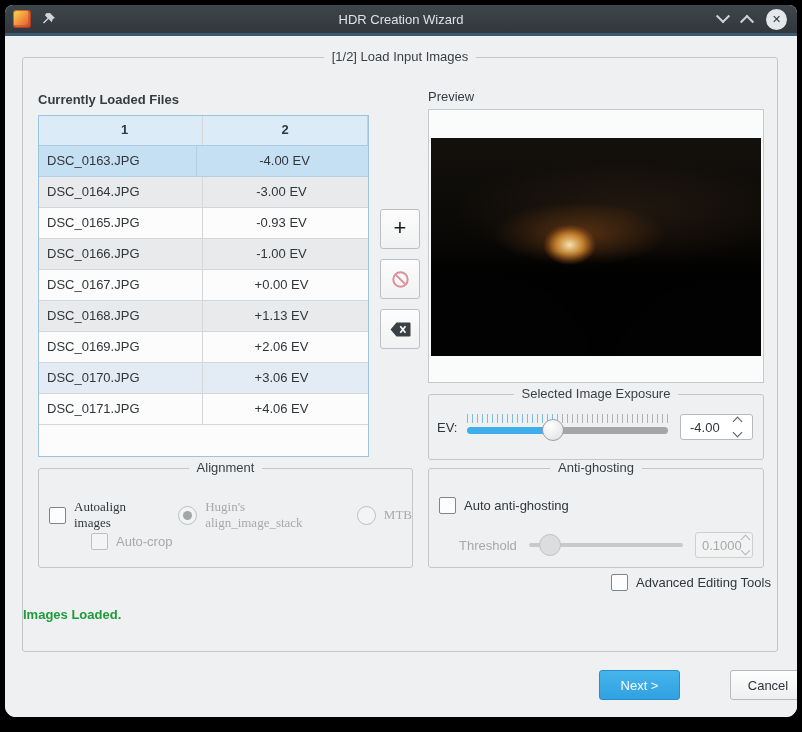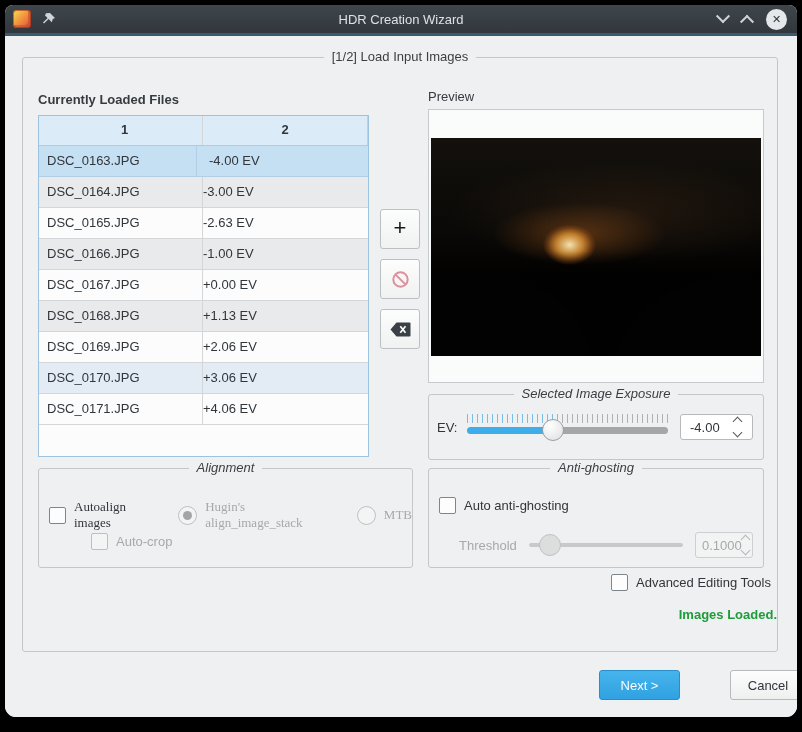--- a/index.html
+++ b/index.html
@@ -29,21 +29,21 @@
   .main-box > .box-title span{background:#eff0f1;padding:0 8px;color:#3a3f44;}
   .section-label{position:absolute;color:#363b40;}
   
   .ftable{position:absolute;left:15px;top:57px;width:331px;height:342px;
     border:1px solid #9dc3de;background:#fcfcfc;box-sizing:border-box;}
   .trow{display:flex;height:30px;line-height:29px;border-bottom:1px solid #d4d6d7;}
   .thead{height:29px;line-height:28px;background:#dcebf8;border-bottom:1px solid #aecbe4;font-weight:bold;}
   .thead .tcell{text-align:center;border-right:1px solid #b9d2e8;}
   .tcell{box-sizing:border-box;overflow:hidden;white-space:nowrap;}
   .tcell.file{width:164px;padding-left:8px;border-right:1px solid #d4d6d7;}
-  .tcell.ev{width:165px;padding-right:8px;text-align:left;}
+  .tcell.ev{width:165px;padding-right:8px;text-align:center;}
   .trow.selected{background:#c6e0f3;border-bottom-color:#b0cfe6;gap:12px;}
   .trow.selected .tcell.file{border-right-color:#b0cfe6;}
   .trow.alt{background:#e9eaeb;}
   .trow.plain{background:#fcfcfc;}
   .trow.alt-blue{background:#e3ecf4;}
   
   .side-btns{position:absolute;left:357px;top:151px;display:flex;flex-direction:column;gap:10px;}
   .sq-btn{width:38px;height:38px;border:1px solid #bcc0c2;border-radius:3px;
     background:linear-gradient(#fdfdfd,#f0f1f1);display:flex;align-items:center;justify-content:center;}
   .plus-glyph{font-size:22px;font-weight:300;color:#17191b;margin-top:-2px;}
@@ -54,21 +54,21 @@
     background:
       radial-gradient(ellipse 58% 75% at 13% 108%, #020202 61%, rgba(2,2,2,0) 63%),
       radial-gradient(ellipse 58% 78% at 90% 112%, #020202 60%, rgba(2,2,2,0) 62%),
       linear-gradient(rgba(0,0,0,0) 52%, #010101 72%),
       radial-gradient(ellipse 34px 26px at 42% 49%, rgba(252,233,180,.96), rgba(226,150,52,.8) 40%, rgba(150,78,22,.45) 65%, rgba(0,0,0,0) 78%),
       radial-gradient(ellipse 120px 44px at 45% 44%, rgba(150,82,26,.5), rgba(0,0,0,0) 72%),
       radial-gradient(ellipse 230px 70px at 58% 34%, rgba(86,54,28,.3), rgba(0,0,0,0) 75%),
       linear-gradient(#14110d, #090806 45%, #000 70%);}
   
   .gbox{position:absolute;border:1px solid #c3c7c9;border-radius:3px;box-sizing:border-box;}
-  .gbox > .box-title{position:absolute;top:-9px;left:0;right:0;text-align:center;pointer-events:none;font-style:italic;}
+  .gbox > .box-title{position:absolute;top:-9px;left:0;right:0;text-align:center;pointer-events:none;}
   .gbox > .box-title span{background:#eff0f1;padding:0 8px;color:#3a3f44;}
   .exposure-box{left:405px;top:336px;width:336px;height:66px;}
   .align-box{left:15px;top:410px;width:375px;height:100px;}
   .ghost-box{left:405px;top:410px;width:336px;height:100px;}
   .row{display:flex;align-items:center;}
   
   .slider{position:relative;height:28px;}
   .ticks{position:absolute;left:0;top:1px;height:9px;width:100%;
     background:repeating-linear-gradient(90deg,#aeb1b4 0 1px,rgba(0,0,0,0) 1px 5px);}
   .ticks-blue{position:absolute;left:0;top:1px;height:9px;width:var(--ev-pos,43%);
@@ -92,21 +92,21 @@
   
   .cb{width:17px;height:17px;border:1px solid #7f868b;border-radius:2px;background:#fdfdfd;box-sizing:border-box;flex:none;}
   .cb.disabled{border-color:#bdc0c2;background:#f3f4f4;}
   .radio{width:19px;height:19px;border:1px solid #bdc0c2;border-radius:50%;background:#f3f4f4;
     box-sizing:border-box;flex:none;display:flex;align-items:center;justify-content:center;}
   .radio .dot{width:9px;height:9px;border-radius:50%;background:#a3a6a8;}
   .dim{color:#a6a9ab;}
   .lbl{margin-left:8px;}
   
   .adv-row{position:absolute;left:588px;top:516px;display:flex;align-items:center;}
-  .status-msg{position:absolute;left:0;width:100%;top:549px;text-align:right;font-weight:bold;}
+  .status-msg{position:absolute;left:0;width:100%;top:549px;text-align:left;font-weight:bold;}
   .btn{position:absolute;height:30px;border-radius:3px;box-sizing:border-box;
     display:flex;align-items:center;justify-content:center;font-size:13px;}
   .btn-next{left:594px;top:634px;width:81px;background:linear-gradient(#46b4ec,#30a1e2);
     border:1px solid #2b8dc8;color:#fbfdfe;}
   .btn-cancel{left:685px;top:634px;width:76px;background:linear-gradient(#fdfdfd,#eeefef);
     border:1px solid #b6babc;color:#2f3439;margin-left:40px;}
 </style>
 </head>
 <body>
 
@@ -146,21 +146,21 @@
             <div class="trow selected">
               <div class="tcell file">DSC_0163.JPG</div>
               <div class="tcell ev">-4.00 EV</div>
             </div>
             <div class="trow alt">
               <div class="tcell file">DSC_0164.JPG</div>
               <div class="tcell ev">-3.00 EV</div>
             </div>
             <div class="trow plain">
               <div class="tcell file">DSC_0165.JPG</div>
-              <div class="tcell ev">-2.63 EV</div>
+              <div class="tcell ev">-0.93 EV</div>
             </div>
             <div class="trow alt">
               <div class="tcell file">DSC_0166.JPG</div>
               <div class="tcell ev">-1.00 EV</div>
             </div>
             <div class="trow plain">
               <div class="tcell file">DSC_0167.JPG</div>
               <div class="tcell ev">+0.00 EV</div>
             </div>
             <div class="trow alt">

